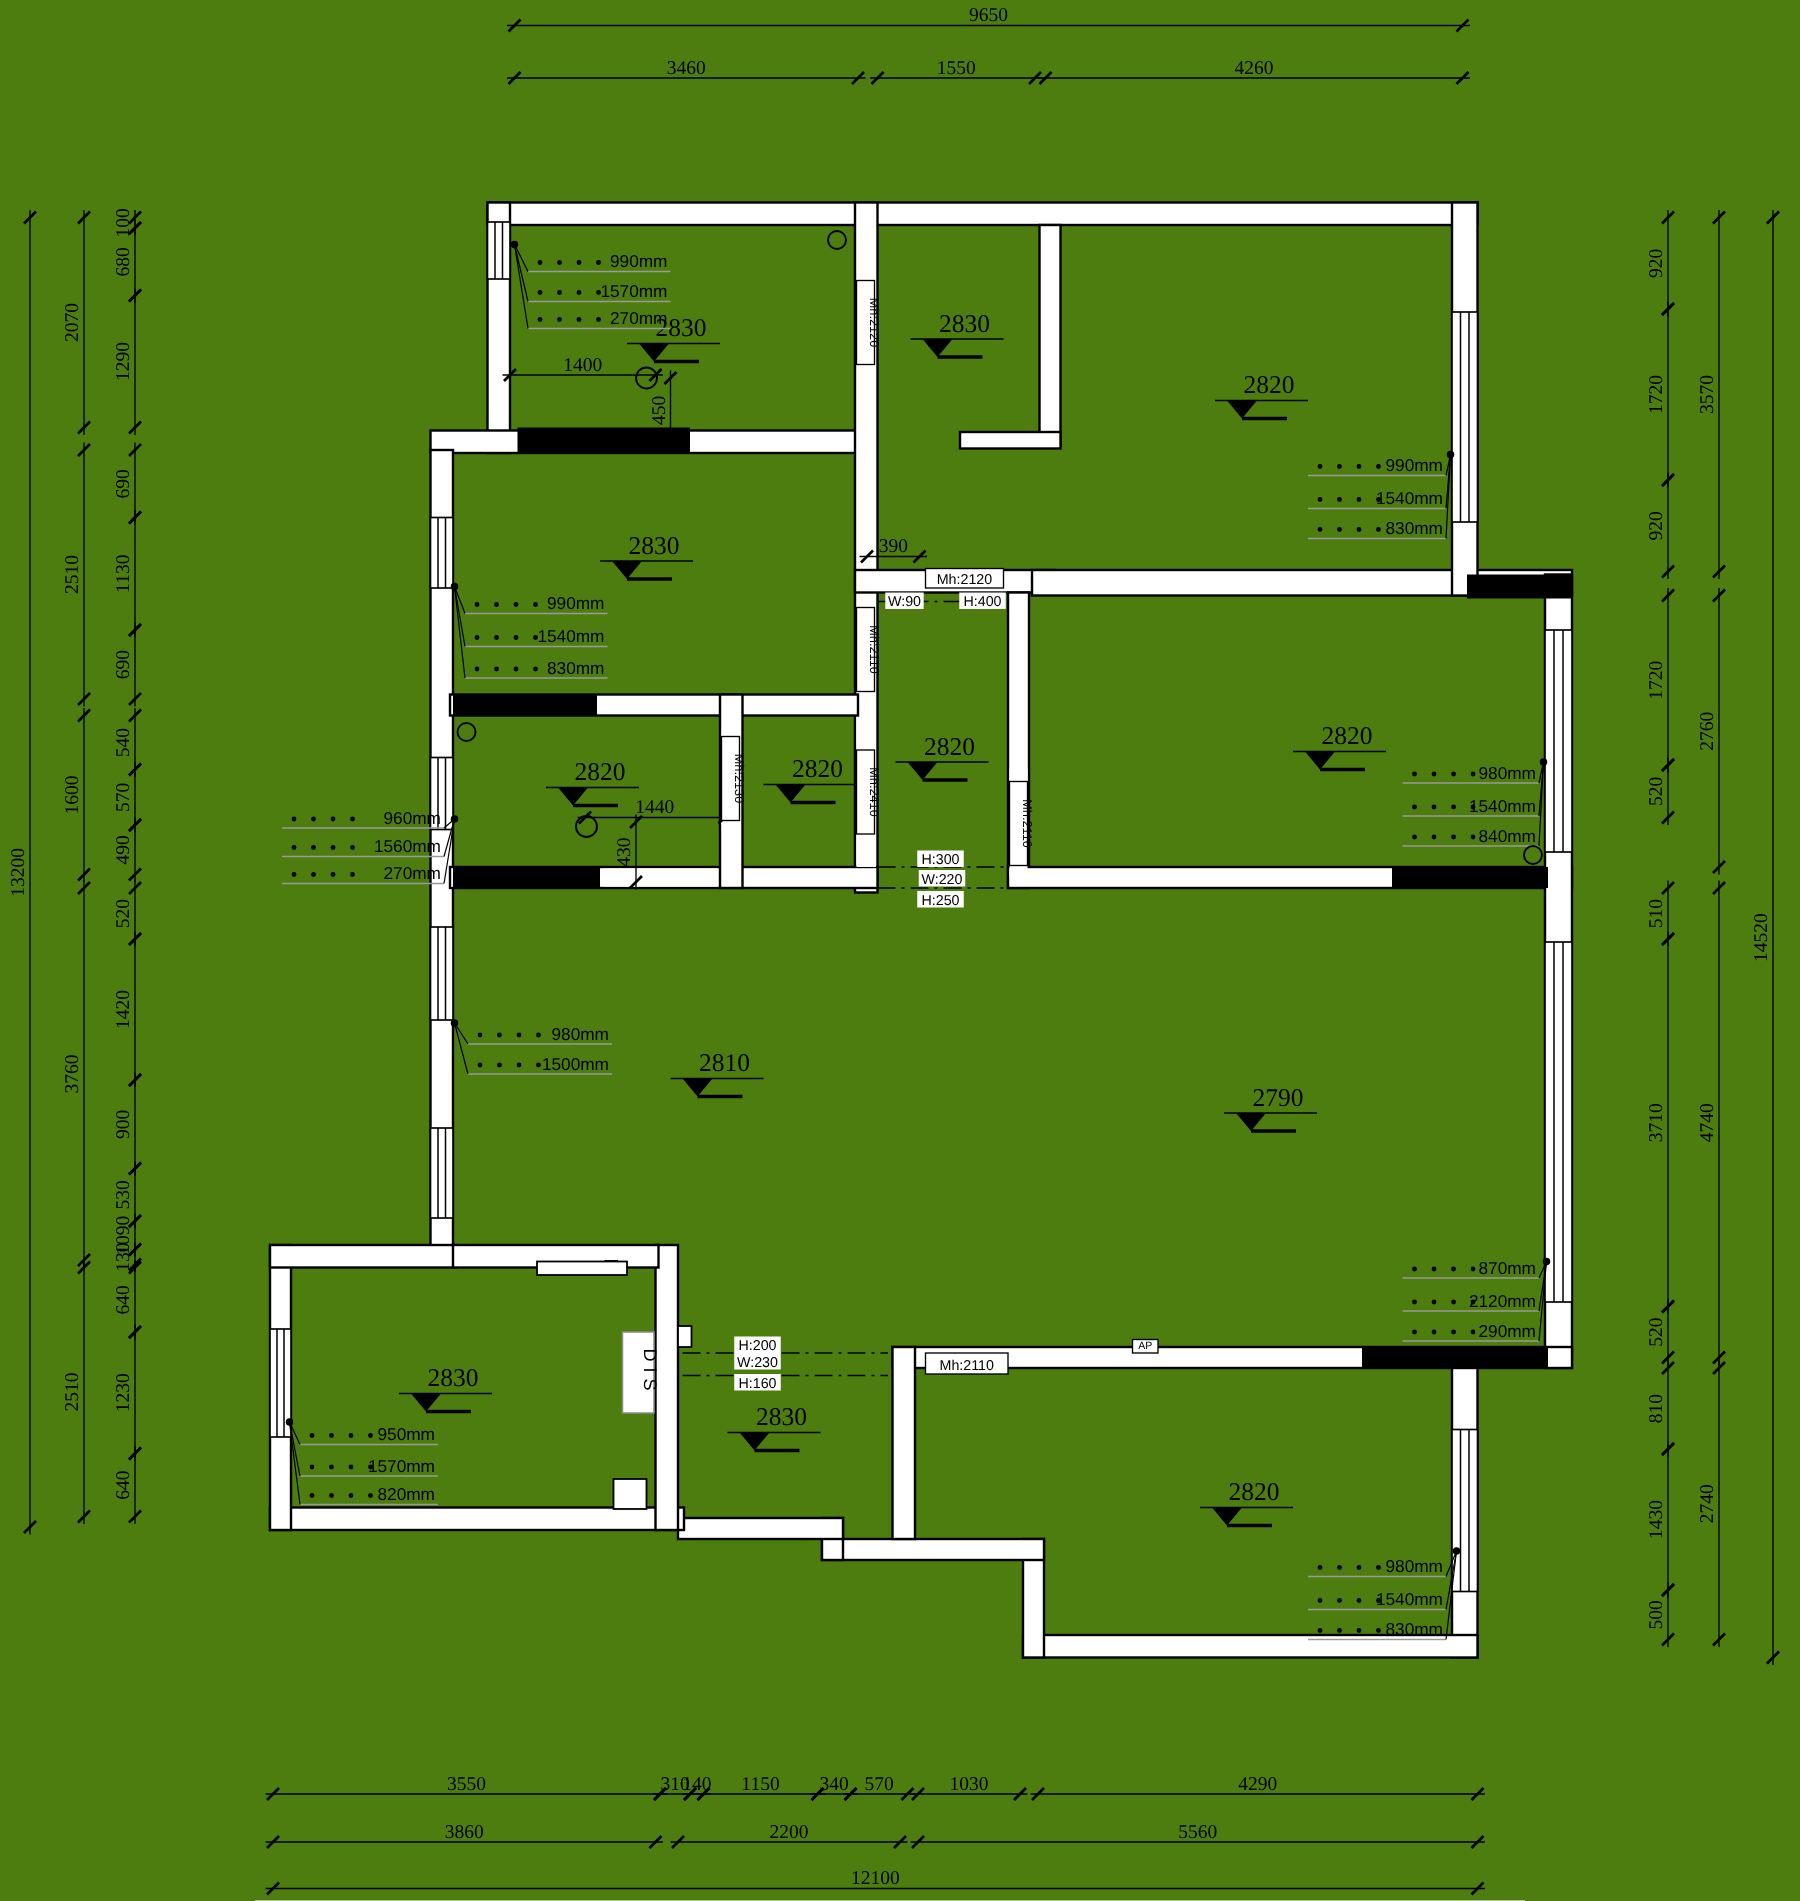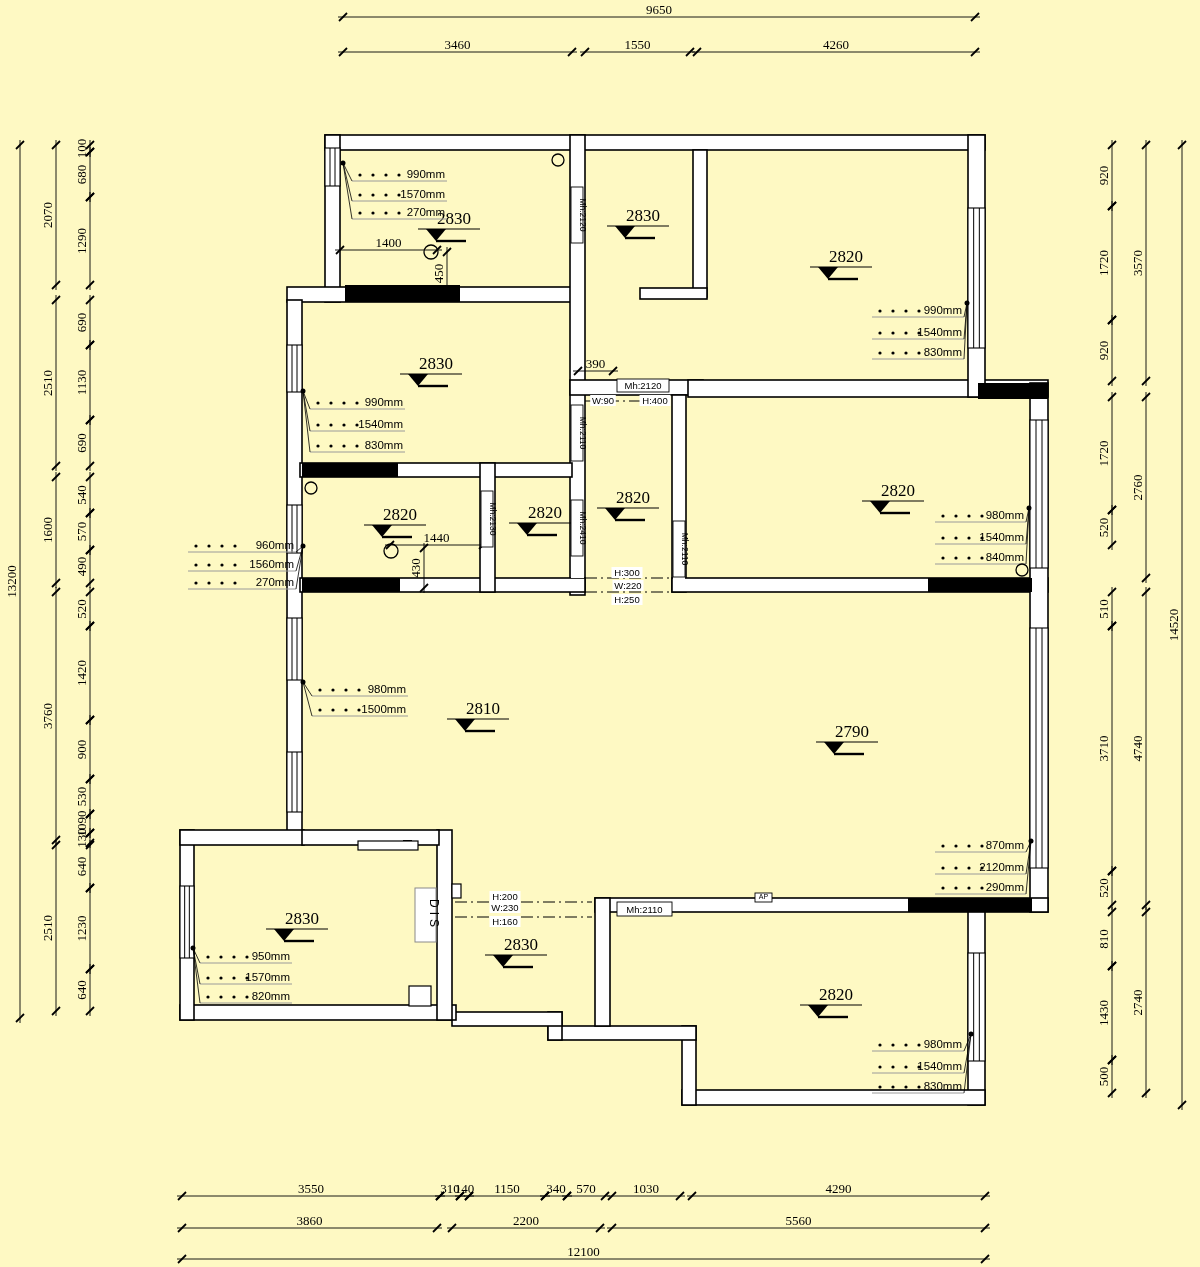--- a/index.html
+++ b/index.html
@@ -1,17 +1,17 @@
 <!DOCTYPE html>
 <html><head>
 <meta charset="utf-8">
 <title>Floor Plan</title>
 <style>
   html,body{margin:0;padding:0;background:#fff}
-  #stage{width:1200px;height:1267px;position:relative;background:#fef9c3}
+  #stage{width:1200px;height:1267px;position:relative;background:#4d7c0f}
   .wall{fill:#fff;stroke:#000;stroke-width:1.6}
   .gap{fill:#fff;stroke:none}
   .solid{fill:#000;stroke:none}
   .win{fill:#fff;stroke:#000;stroke-width:1.1}
   .winl{stroke:#000;stroke-width:1}
   .dim{stroke:#000;stroke-width:0.9}
   .tick{stroke:#000;stroke-width:1.8}
   .dimtxt{font:13px "Liberation Serif", serif;fill:#000}
   .mtxt{font:17px "Liberation Serif", serif;fill:#000}
   .mline{stroke:#000;stroke-width:1.1}

